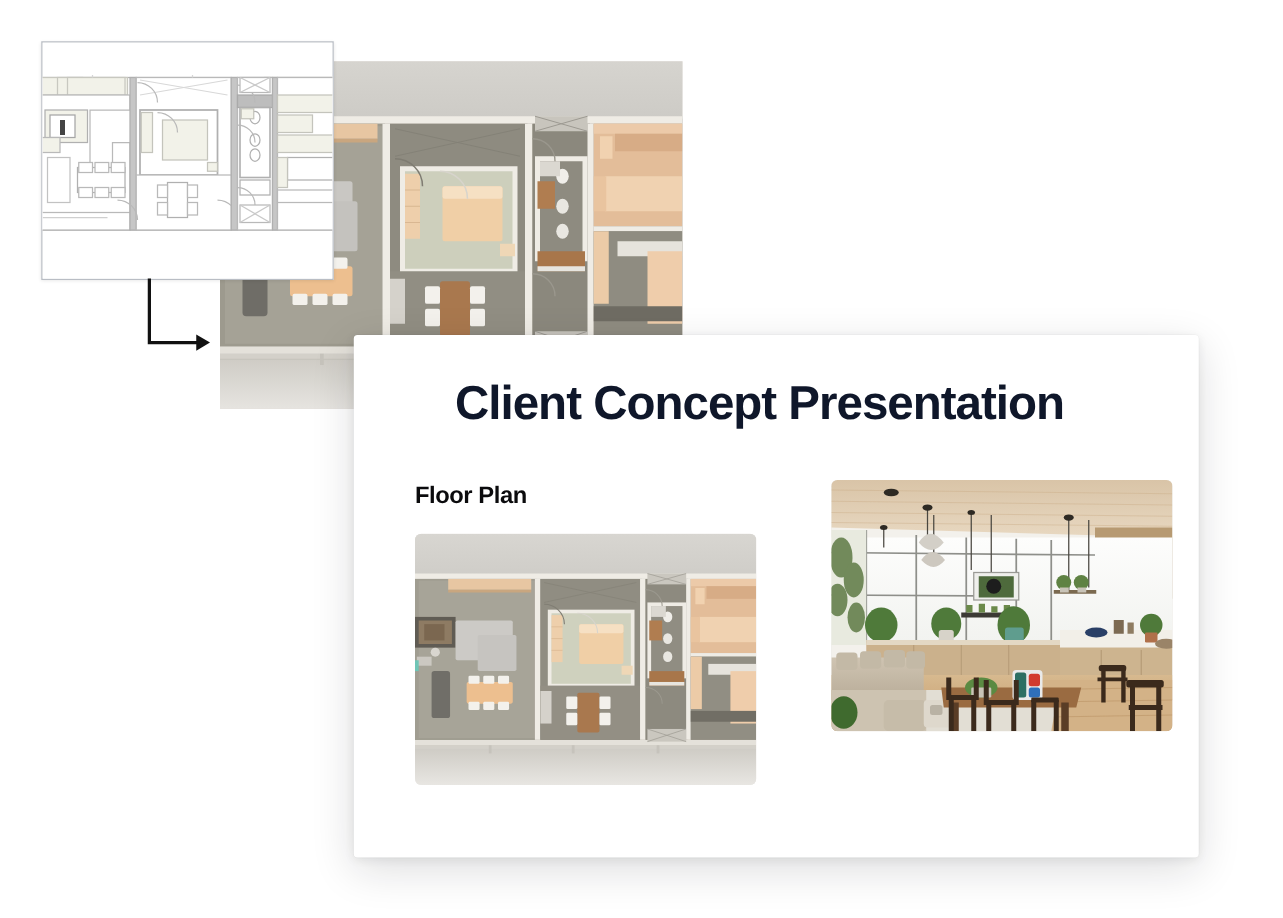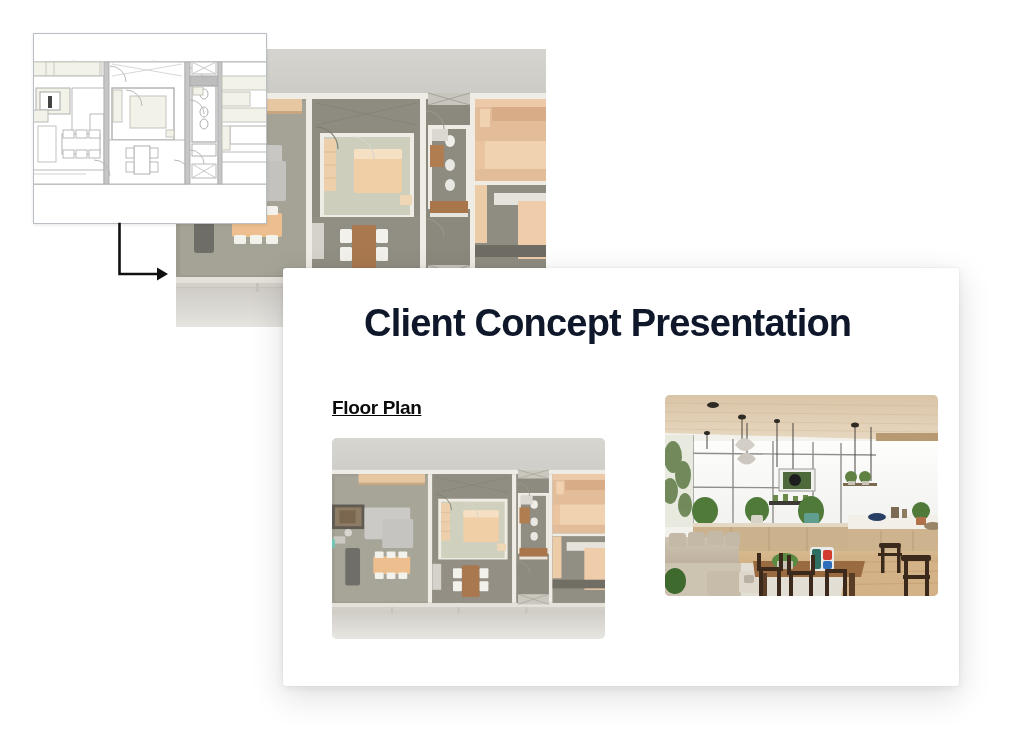--- a/index.html
+++ b/index.html
@@ -77,25 +77,24 @@
     line-height: 44px;
     font-weight: 700;
     letter-spacing: -0.8px;
     color: #0f172a;
     white-space: nowrap;
     margin-left: 32px;
   }
   .panels {
     position: absolute;
     left: 49px;
-    top: 127px;
+    top: 116px;
     width: 590px;
     display: flex;
     gap: 60px;
-    text-decoration: underline;
   }
   .panel { width: 273px; }
   .panel-heading {
     font-size: 19px;
     line-height: 26px;
     font-weight: 700;
     letter-spacing: -0.35px;
     color: #0b0b0d;
     margin: 0 0 17px 0;
     white-space: nowrap;

